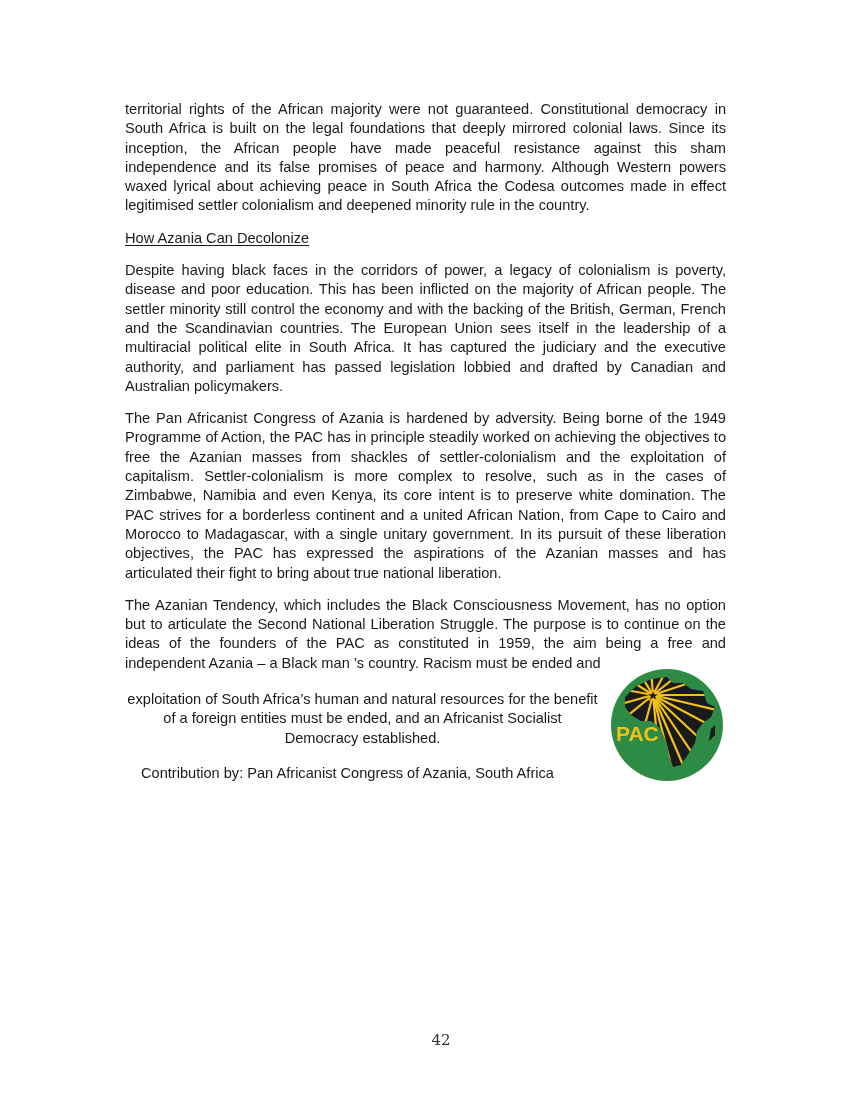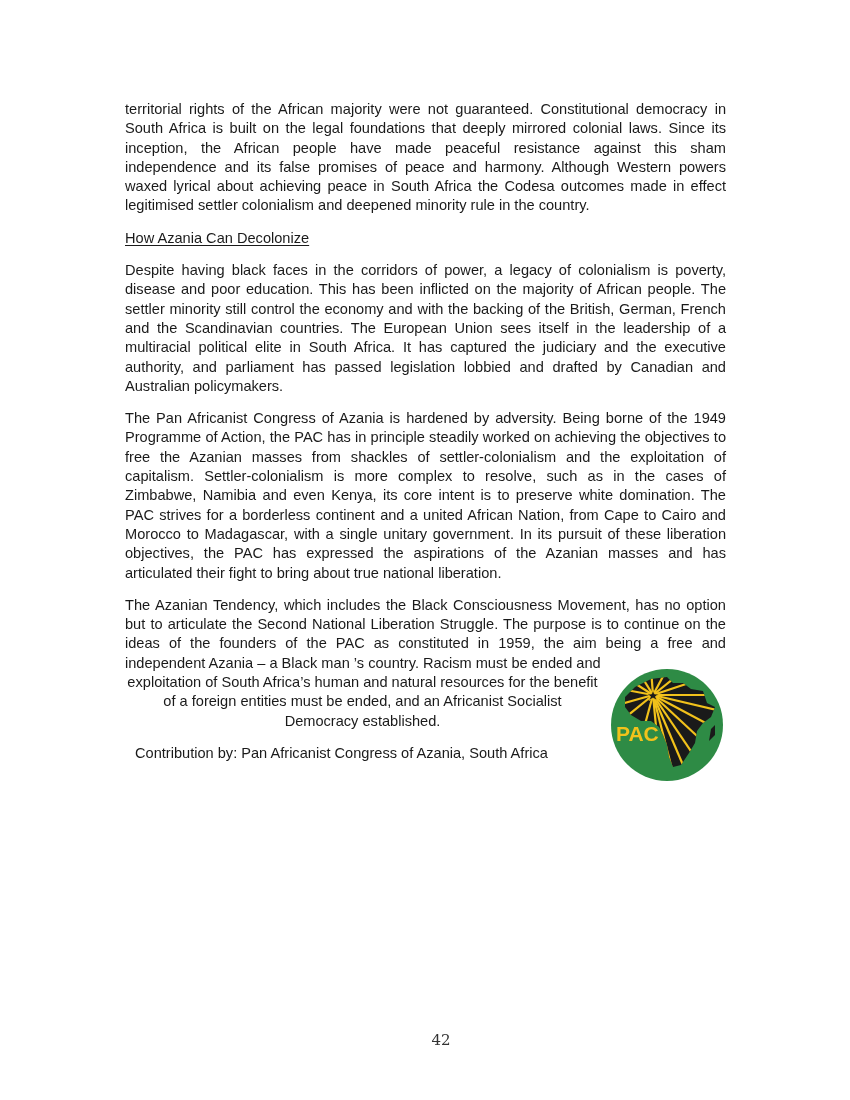--- a/index.html
+++ b/index.html
@@ -6,37 +6,37 @@
     body { width: 850px; height: 1100px; position: relative; overflow: hidden; }
     .page { position: absolute; left: 0; top: 0; width: 782px; height: 1100px; background: #ffffff; }
     .content {
       position: absolute; left: 125px; top: 100px; width: 601px;
       font-family: "Liberation Sans", sans-serif;
       font-size: 14.6px; line-height: 19.3px; color: #1a1a1a;
     }
     .para { margin: 0 0 13px 0; text-align: justify; }
     .heading { margin: 0 0 13px 0; text-decoration: underline; text-underline-offset: 2px; }
     .narrow { width: 475px; text-align: center; }
-    .para-last { margin: 10px; }
+    .para-last { margin: 16px; }
     .logo { position: absolute; left: 611px; top: 669px; width: 112px; height: 112px; }
     .page-number {
       position: absolute; left: 16px; width: 850px; top: 1031px; text-align: center;
       font-family: "DejaVu Serif", serif; font-size: 15px; color: #333333;
     }
   </style>
 </head>
 <body>
 
 <div class="page">
   <div class="content">
     <p class="para">territorial rights of the African majority were not guaranteed. Constitutional democracy in South Africa is built on the legal foundations that deeply mirrored colonial laws.  Since its inception, the African people have made peaceful resistance against this sham independence and its false promises of peace and harmony. Although Western powers waxed lyrical about achieving peace in South Africa the Codesa outcomes made in effect legitimised settler colonialism and deepened minority rule in the country.</p>
     <p class="heading">How Azania Can Decolonize </p>
     <p class="para">Despite having black faces in the corridors of power, a legacy of colonialism is poverty, disease and poor education. This has been inflicted on the majority of African people. The settler minority still control the economy and with the backing of the British, German, French and the Scandinavian countries.  The European Union sees itself in the leadership of a multiracial political elite in South Africa. It has captured the judiciary and the executive authority, and parliament has passed legislation lobbied and drafted by Canadian and Australian policymakers.</p>
     <p class="para">The Pan Africanist Congress of Azania is hardened by adversity.  Being borne of the 1949 Programme of Action, the PAC has in principle steadily worked on achieving the objectives to free the Azanian masses from shackles of settler-colonialism and the exploitation of capitalism. Settler-colonialism is more complex to resolve, such as in the cases of Zimbabwe, Namibia and even Kenya, its core intent is to  preserve white domination. The PAC strives for a borderless continent and a united African Nation, from Cape to Cairo and Morocco to Madagascar, with a single unitary government.  In its pursuit of these  liberation objectives, the PAC has expressed the aspirations of the Azanian masses and has articulated their fight to bring about true national liberation.</p>
-    <p class="para" style="margin-bottom:0">The Azanian Tendency, which includes the Black Consciousness Movement, has no option but to articulate the Second National Liberation Struggle.  The purpose is to continue on the ideas of the founders of the PAC as constituted in 1959, the aim being a free and independent Azania – a Black man ’s country. Racism must be ended and</p>
+    <p class="para" style="margin-bottom:17px">The Azanian Tendency, which includes the Black Consciousness Movement, has no option but to articulate the Second National Liberation Struggle.  The purpose is to continue on the ideas of the founders of the PAC as constituted in 1959, the aim being a free and independent Azania – a Black man ’s country. Racism must be ended and</p>
     <p class="para narrow">exploitation of South Africa’s human and natural resources for the benefit of a foreign entities must be ended, and an Africanist Socialist Democracy established.</p>
     <p class="para-last">Contribution by: Pan Africanist Congress of Azania, South Africa</p>
   </div>
 
   <div class="logo">
     <svg width="112" height="112" viewBox="0 0 112 112" xmlns="http://www.w3.org/2000/svg">
       <defs>
         <clipPath id="africa">
           <path d="M24 18 L40 10 L56 8 L62 14 L72 14 L80 20 L92 22 L96 34 L104 38 L100 48 L92 54 L86 62 L84 74 L78 84 L70 96 L62 98 L58 88 L56 76 L52 66 L48 58 L40 52 L30 52 L20 46 L14 38 L14 28 Z"></path>
         </clipPath>

